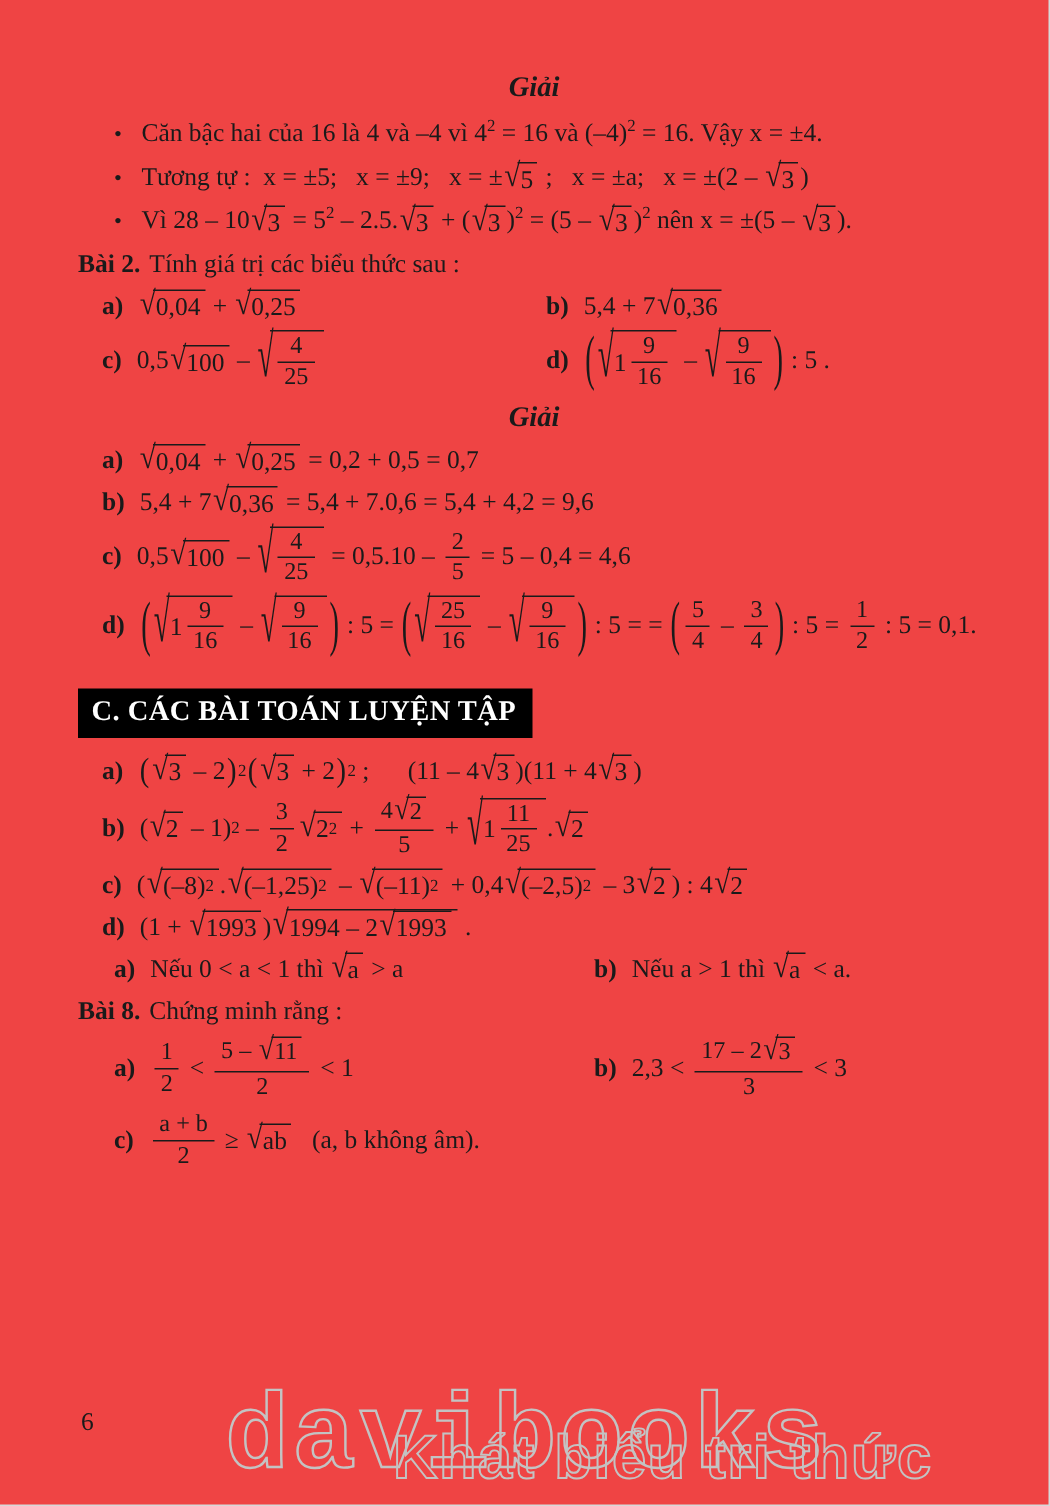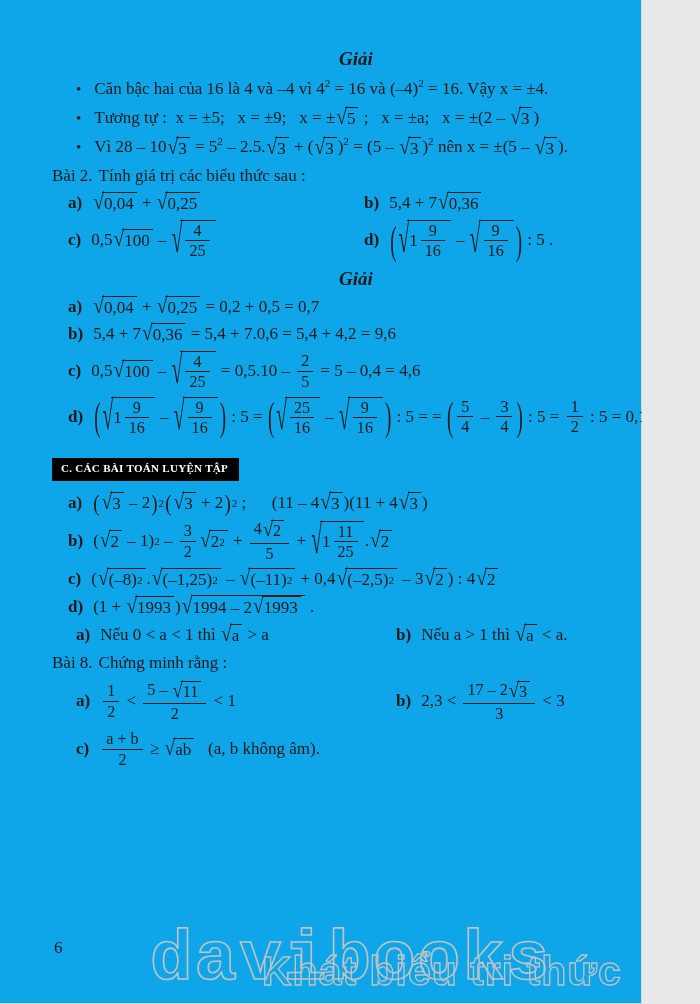--- a/index.html
+++ b/index.html
@@ -1,34 +1,34 @@
 <!DOCTYPE html>
 <html><head>
 <meta charset="utf-8">
 <style>
   html,body{margin:0;padding:0;background:#e8e8e8;}
   .page{
     position:relative;
-    width:642px;height:1004px;
-    background:#0ea5e9;
+    width:700px;height:1004px;
+    background:#ef4444;
     color:#1a1a1a;
     font-family:"Liberation Serif", serif;
     font-size:17px;
     overflow:hidden;
     box-shadow:inset -1px 0 0 #d8d8d8, inset 0 -1px 0 #d8d8d8;
   }
   .content{position:absolute;left:52px;top:46px;width:608px;line-height:1.32;}
   .center-head{
     text-align:center;font-weight:bold;font-style:italic;
     font-size:19px;margin:0 0 7px 0;
   }
   .bullet{display:flex;align-items:baseline;padding-left:24px;margin:0 0 6px 0;}
   .dot{margin-right:13px;font-size:15px;}
   .prob-head{margin:6px 0 5px 0;}
-  .blabel{font-weight:normal;margin-right:6px;}
+  .blabel{font-weight:bold;margin-right:6px;}
   .grid2{display:grid;grid-template-columns:296px 1fr;margin:2px 0 4px 0;}
   .grid2.wide{grid-template-columns:320px 1fr;}
   .item{display:flex;align-items:center;padding-left:16px;}
   .grid2.wide .item{padding-left:24px;}
   .fw{margin:2px 0 5px 0;}
   .ilabel{font-weight:bold;margin-right:10px;flex:0 0 auto;}
   .math{white-space:pre-wrap;font-family:Liberation Serif, serif;}
   .item .math{display:flex;align-items:center;flex-wrap:wrap;}
   sup{font-size:66%;line-height:0;vertical-align:super;}
   
@@ -43,21 +43,21 @@
   .vin{border-top:1.6px solid currentColor;padding:0 3px 0 2px;line-height:1.25;
        display:inline-flex;align-items:center;}
   
   .pgroup{display:inline-flex;align-items:center;vertical-align:middle;}
   .bp{display:inline-flex;align-items:center;line-height:1;font-size:1.12em;
       transform-origin:center;padding:0 1px;}
   .pc{display:inline-flex;align-items:center;}
   
   .banner{
     display:inline-block;background:#000;color:#fff;font-weight:bold;
-    font-size:11px;padding:3px 11px 5px 9px;margin:16px 0 9px 0;letter-spacing:0.3px;
+    font-size:19px;padding:3px 11px 5px 9px;margin:16px 0 9px 0;letter-spacing:0.3px;
   }
   
   .watermark{position:absolute;left:0;top:0;width:700px;height:1004px;pointer-events:none;}
   .wm1{
     position:absolute;left:150px;top:920px;
     font-family:Liberation Mono, monospace;font-weight:bold;
     font-size:71px;letter-spacing:2px;
     color:transparent;-webkit-text-stroke:1.6px #c3c3c3;
   }
   .wm2{

